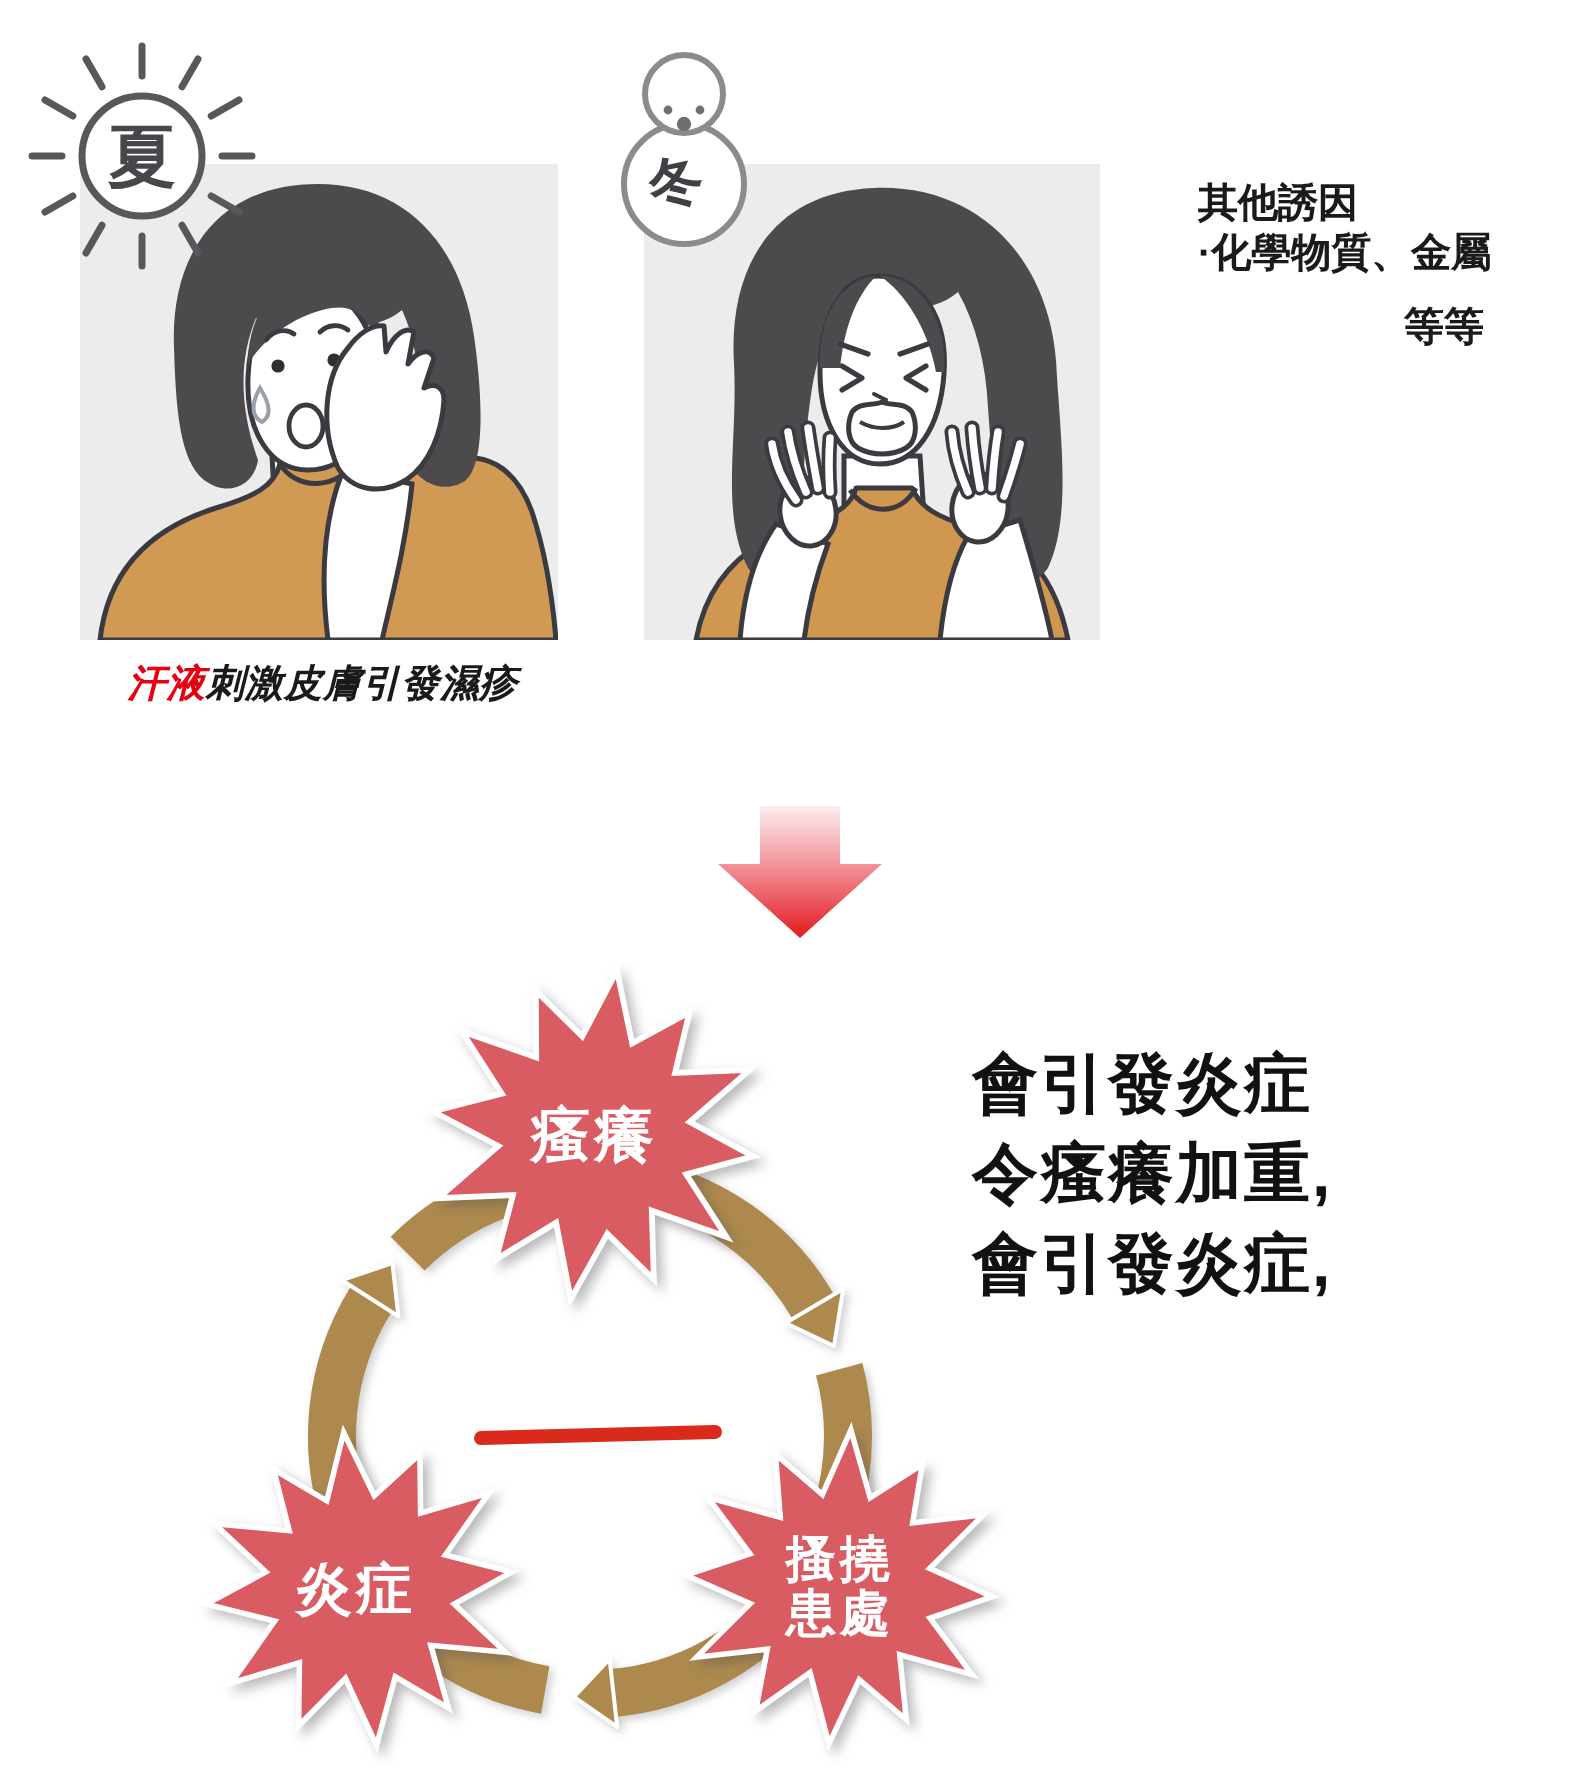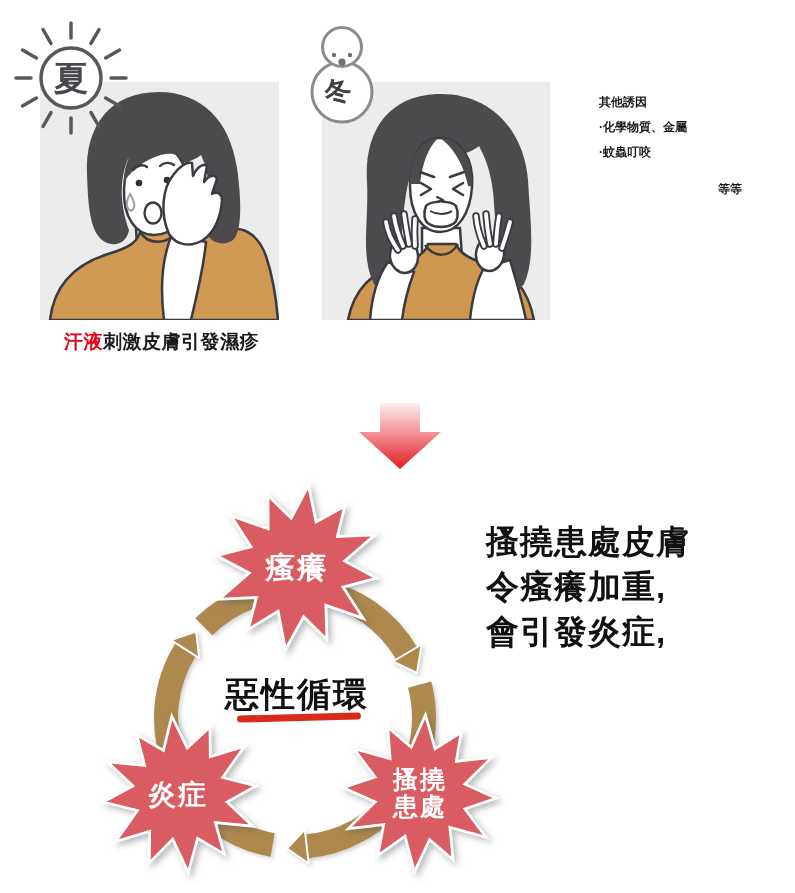--- a/index.html
+++ b/index.html
@@ -6,25 +6,25 @@
   *{box-sizing:border-box;}
   body{font-family:"Liberation Sans","DejaVu Sans",sans-serif;}
   #canvas{position:relative;width:795px;height:893px;background:#fff;overflow:hidden;}
 
   .abs{position:absolute;}
 
   
   .panel-svg{display:block;}
 
   
-  .caption{position:absolute;top:329px;font-size:19px;font-weight:700;color:#1a1a1a;letter-spacing:.5px;white-space:nowrap;}
+  .caption{position:absolute;top:329px;font-size:19px;font-weight:700;color:#1a1a1a;letter-spacing:.5px;white-space:nowrap;font-style:italic;}
   .caption .hl{color:#e60012;}
 
   
-  .triggers{position:absolute;left:599px;top:90px;width:182px;font-size:12px;line-height:25px;font-weight:700;color:#1a1a1a;}
+  .triggers{position:absolute;left:599px;top:90px;width:182px;font-size:20px;line-height:25px;font-weight:700;color:#1a1a1a;}
   .triggers .t-title{margin:0;}
   .triggers .t-item{margin:0;}
   .triggers .t-footer{margin:12px;text-align:right;padding-right:27px;}
 
   
   .desc{position:absolute;left:486px;top:519px;font-size:33px;line-height:45px;font-weight:700;color:#111;letter-spacing:1px;white-space:nowrap;}
 
   
   .cycle-label{position:absolute;left:212px;top:672px;width:170px;text-align:center;font-size:34px;font-weight:700;color:#111;letter-spacing:2px;z-index:3;}
   .cycle-underline{position:absolute;left:237px;top:714px;width:124px;height:7px;background:#d92a1c;border-radius:4px;transform:rotate(-1.5deg);z-index:3;}
@@ -155,21 +155,20 @@
     <text x="36" y="84" text-anchor="middle" font-size="27" font-weight="700" fill="#3f3f44" transform="rotate(-12 36 76)">冬</text>
   </svg>
 
   <div class="caption" style="left:64px;">
     <span class="hl">汗液</span><span>刺激皮膚引發濕疹</span>
   </div>
 
   <div class="triggers">
     <p class="t-title">其他誘因</p>
     <p class="t-item">·化學物質、金屬</p>
-    <p class="t-item">·蚊蟲叮咬</p>
     <p class="t-footer">等等</p>
   </div>
 
   <svg class="abs" style="left:350px;top:400px;" width="100" height="72" viewBox="0 0 100 72">
     <defs>
       <linearGradient id="arrowGrad" x1="0" y1="0" x2="0" y2="1">
         <stop offset="0" stop-color="#fdeff0"></stop>
           <stop offset="0.45" stop-color="#f29399"></stop>
           <stop offset="1" stop-color="#e21a20"></stop>
       </linearGradient>
@@ -202,22 +201,21 @@
       <text class="burst-label" x="178" y="334" font-size="28">炎症</text>
     </g>
 
     <g class="burst">
       <polygon transform="translate(420,323) rotate(4) scale(0.92)" points="0,-85 13,-49 40,-69 37,-37 75,-44 48,-13 83,0 50,14 75,43 35,35 41,70 14,50 0,86 -13,48 -41,71 -37,37 -75,44 -48,13 -84,0 -50,-14 -75,-43 -35,-35 -40,-69 -13,-49" fill="#d95c63" stroke="#fff" stroke-width="3"></polygon>
       <text class="burst-label" x="420" y="318" font-size="25">搔撓</text>
       <text class="burst-label" x="420" y="345" font-size="25">患處</text>
     </g>
   </svg>
 
-  <div class="cycle-label">惡性循環</div>
   <div class="cycle-underline"></div>
 
   <div class="desc">
-    <div>搔撓患處皮膚</div>
+    <div>會引發炎症</div>
     <div>令瘙癢加重,</div>
     <div>會引發炎症,</div>
   </div>
 
 </div>
 
 </body></html>

